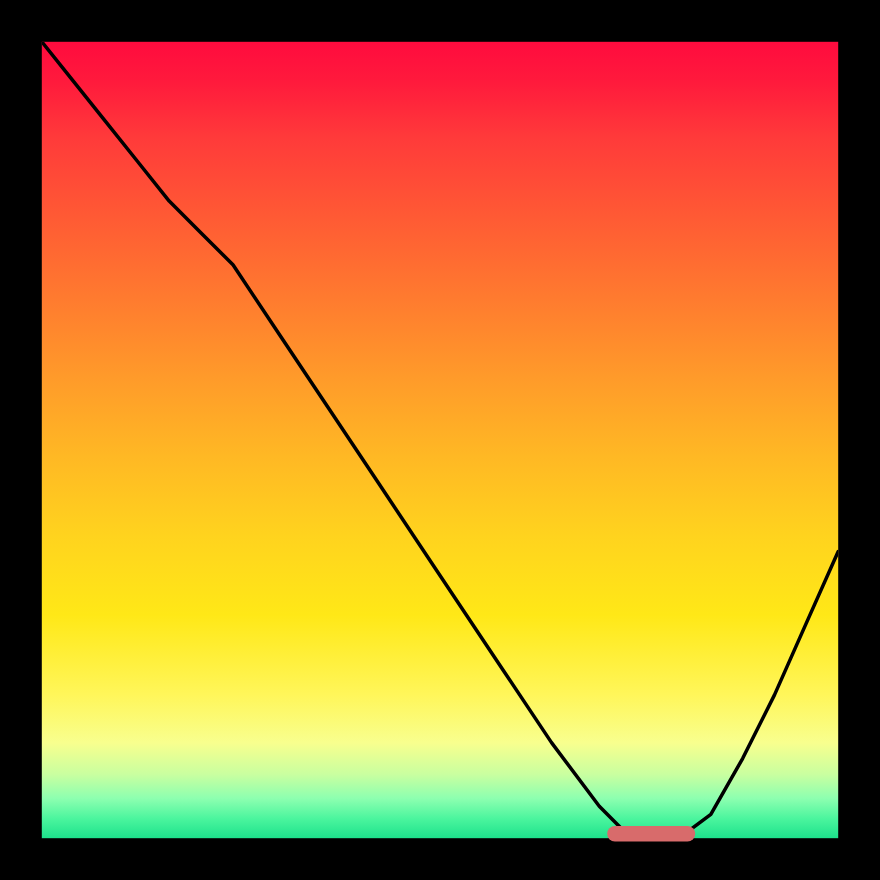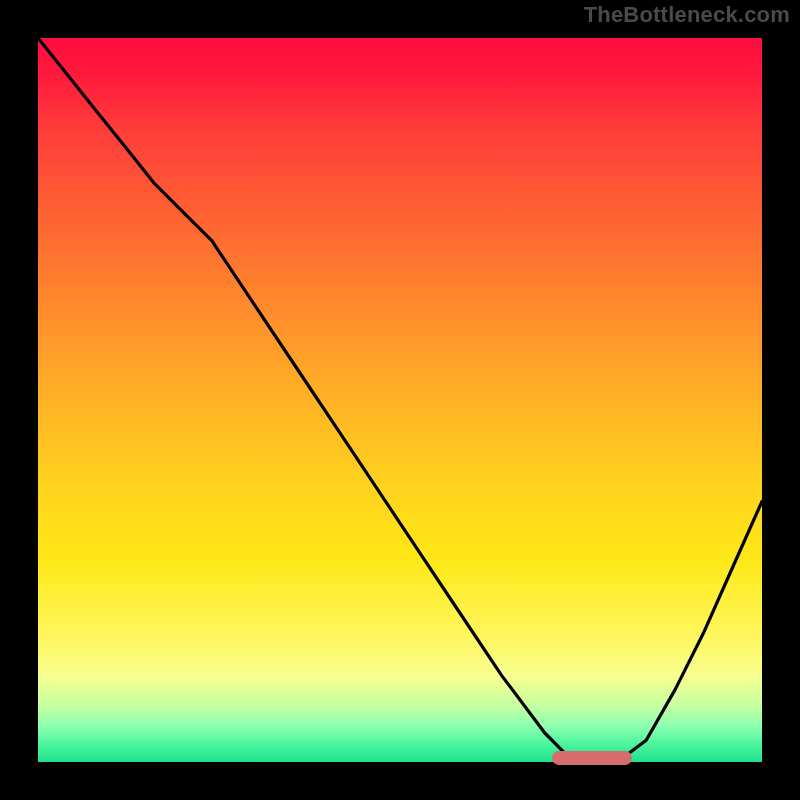--- a/index.html
+++ b/index.html
@@ -68,21 +68,20 @@
     height: 14px;
     border-radius: 7px;
     background: #d86b6b;
   }
 </style>
 </head>
 <body>
 
 <div class="stage">
 
-  <div class="watermark">TheBottleneck.com</div>
 
   <div class="plot-frame">
     <div class="gradient"></div>
 
     <svg class="curve" viewBox="0 0 724 724" preserveAspectRatio="none">
       <path id="curve-path" fill="none" stroke="#000000" stroke-width="3.2" stroke-linecap="round" stroke-linejoin="round" d="M 0.0 0.0 L 29.0 36.2 L 57.9 72.4 L 86.9 108.6 L 115.8 144.8 L 144.8 173.8 L 173.8 202.7 L 217.2 267.9 L 260.6 333.0 L 304.1 398.2 L 362.0 485.1 L 419.9 572.0 L 463.4 637.1 L 506.8 695.0 L 528.5 716.8 L 550.2 724.0 L 579.2 724.0 L 608.2 702.3 L 637.1 651.6 L 666.1 593.7 L 695.0 528.5 L 724.0 463.4"></path>
     </svg>
 
     <div class="marker" id="opt-marker" style="left: 514.04px; width: 79.64px; top: 713.38px; background: rgb(216, 107, 107);"></div>
   </div>

